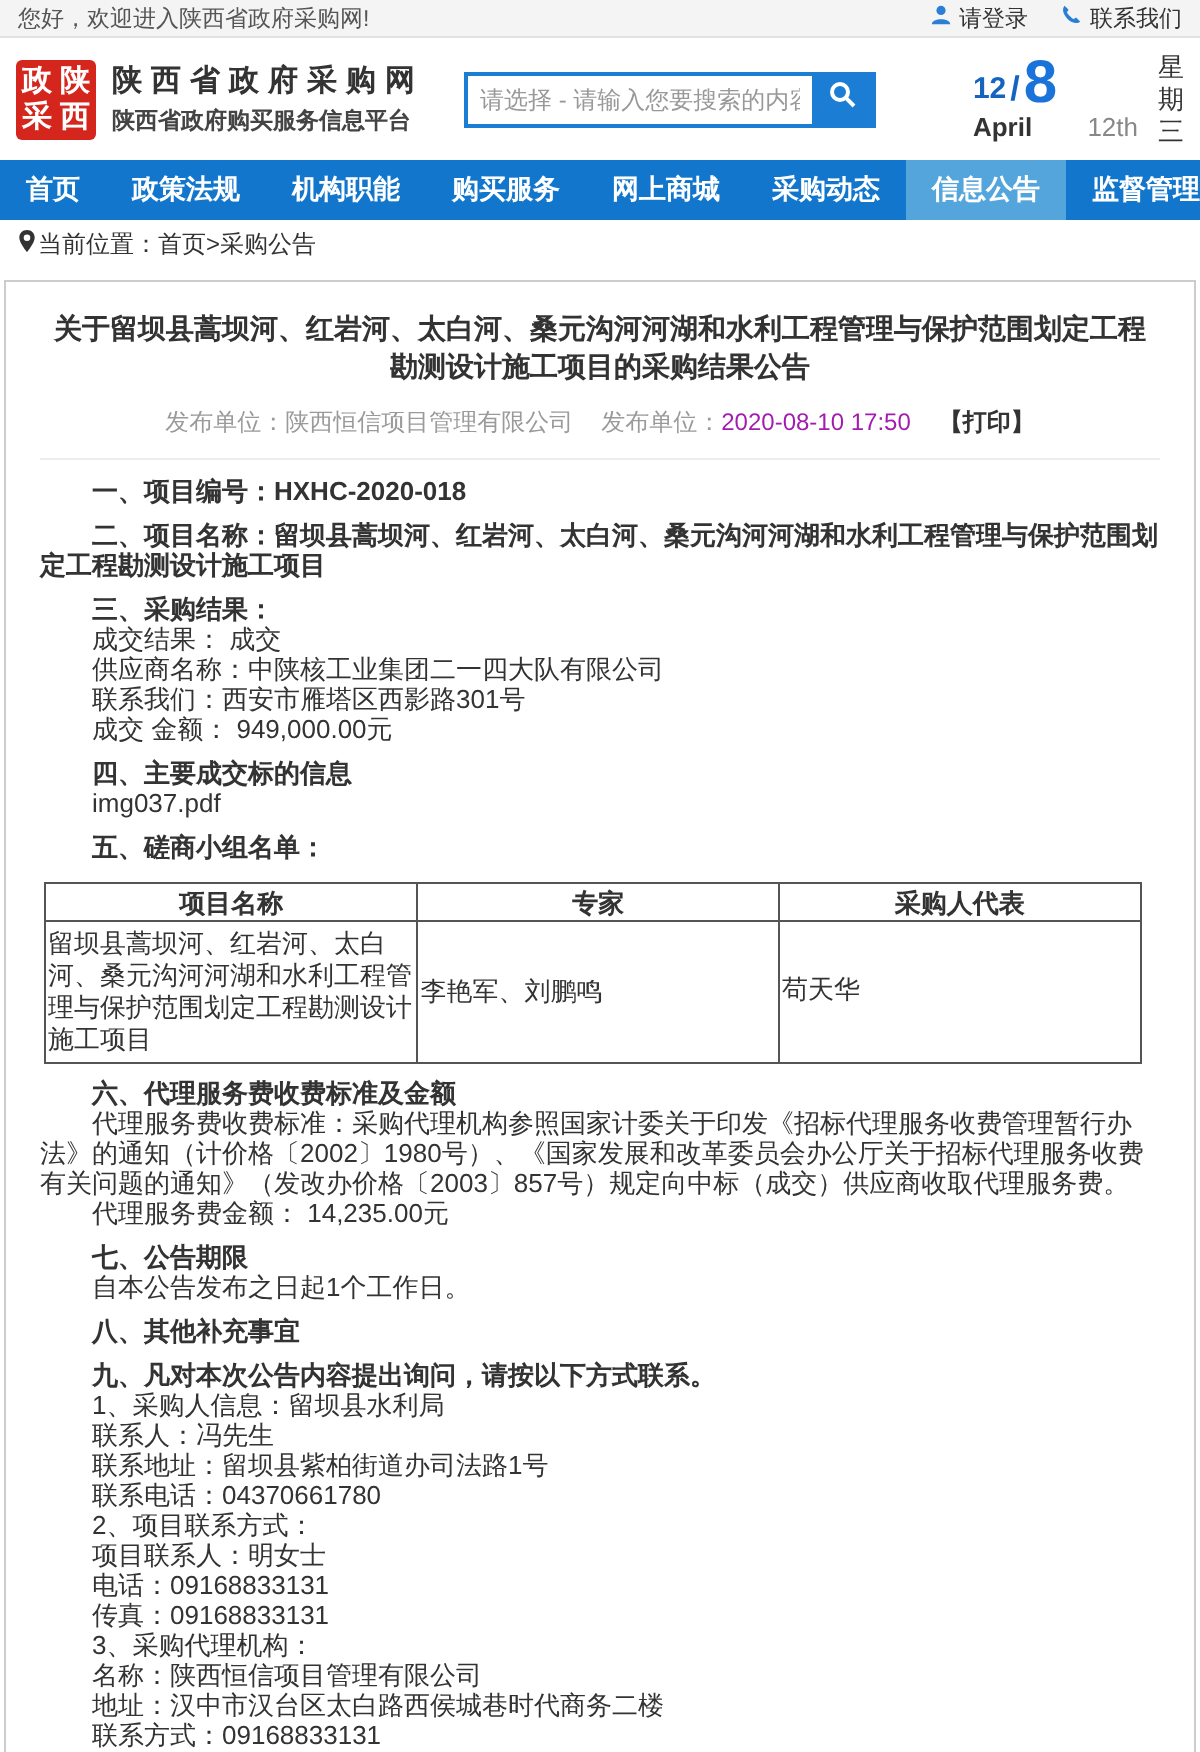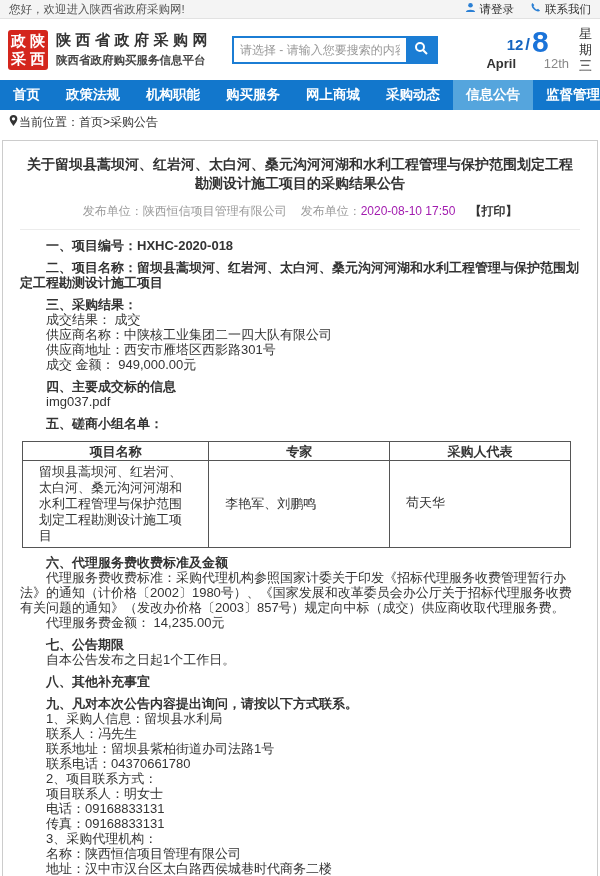--- a/index.html
+++ b/index.html
@@ -22,21 +22,21 @@
   .site-sub { font-size:11.5px; font-weight:bold; color:#444; margin-top:3px; white-space:nowrap; }
 
   .search-group { display:flex; height:28px; border:2px solid #1b7dd4; background:#fff; }
   .search-group input { border:none; width:172px; padding:0 6px; font-size:12px; outline:none; color:#333;
     font-family:"Liberation Sans", sans-serif; }
   .search-group input::placeholder { color:#999; }
   .search-btn { width:30px; background:#1b7dd4; display:flex; align-items:center; justify-content:center; cursor:pointer; }
 
   .date-group { margin-left:auto; display:flex; align-items:center; gap:10px; }
   .date-numbers { text-align:right; }
-  .dn-row1 { display:flex; justify-content:center; align-items:flex-end; }
+  .dn-row1 { display:flex; justify-content:flex-start; align-items:flex-end; }
   .d-small { font-size:15px; font-weight:bold; color:#1565c0; line-height:20px; }
   .d-slash { font-size:17px; font-weight:bold; color:#1565c0; line-height:21px; margin:0 2px; }
   .d-big { font-size:30px; font-weight:bold; color:#1a73d9; line-height:27px; }
   .dn-row2 { font-size:13px; margin-top:1px; }
   .d-month { font-weight:bold; color:#333; }
   .d-ord { color:#888; margin-left:24px; }
   .weekday { display:flex; flex-direction:column; font-size:13px; color:#333; line-height:16px; }
 
   
   .nav { height:30px; background:#1277cc; display:flex; align-items:stretch; justify-content:space-around; }
@@ -60,21 +60,21 @@
   .meta-gap { display:inline-block; width:14px; }
 
   .body { font-size:13px; color:#333; line-height:15px; margin-top:8px; }
   .para { margin:7px 0; }
   .line { text-indent:2em; }
   .bold { font-weight:bold; }
 
   table.panel-table { border-collapse:collapse; width:98%; margin:10px 0 4px 2px; }
   .panel-table th, .panel-table td { border:1px solid #555; font-size:13px; padding:1px 6px; color:#333; }
   .panel-table th { text-align:center; font-weight:bold; height:19px; }
-  .panel-table td { vertical-align:middle; line-height:16px; padding:3px 16px;margin-left:44px; }
+  .panel-table td { vertical-align:middle; line-height:16px; padding:3px 1px;margin-left:44px; }
   .panel-table td:first-child { width:34%; }
   .panel-table td:nth-child(2) { width:33%; }
   .panel-table td:nth-child(3) { width:33%;font-family:Liberation Mono, monospace; }
 </style>
 </head>
 <body>
 
 <div class="topbar">
   <span>您好，欢迎进入陕西省政府采购网!</span>
   <div class="topbar-right">
@@ -175,21 +175,21 @@
         <div class="para">
           <div class="line bold">一、项目编号：HXHC-2020-018</div>
         </div>
         <div class="para">
           <div class="line bold">二、项目名称：留坝县蒿坝河、红岩河、太白河、桑元沟河河湖和水利工程管理与保护范围划定工程勘测设计施工项目</div>
         </div>
         <div class="para">
           <div class="line bold">三、采购结果：</div>
           <div class="line">成交结果： 成交</div>
           <div class="line">供应商名称：中陕核工业集团二一四大队有限公司</div>
-          <div class="line">供应商地址：西安市雁塔区西影路301号</div>
+          <div class="line">联系我们：西安市雁塔区西影路301号</div>
           <div class="line">成交 金额： 949,000.00元</div>
         </div>
         <div class="para">
           <div class="line bold">四、主要成交标的信息</div>
           <div class="line">img037.pdf</div>
         </div>
         <div class="para">
           <div class="line bold">五、磋商小组名单：</div>
         </div>
       </div>

